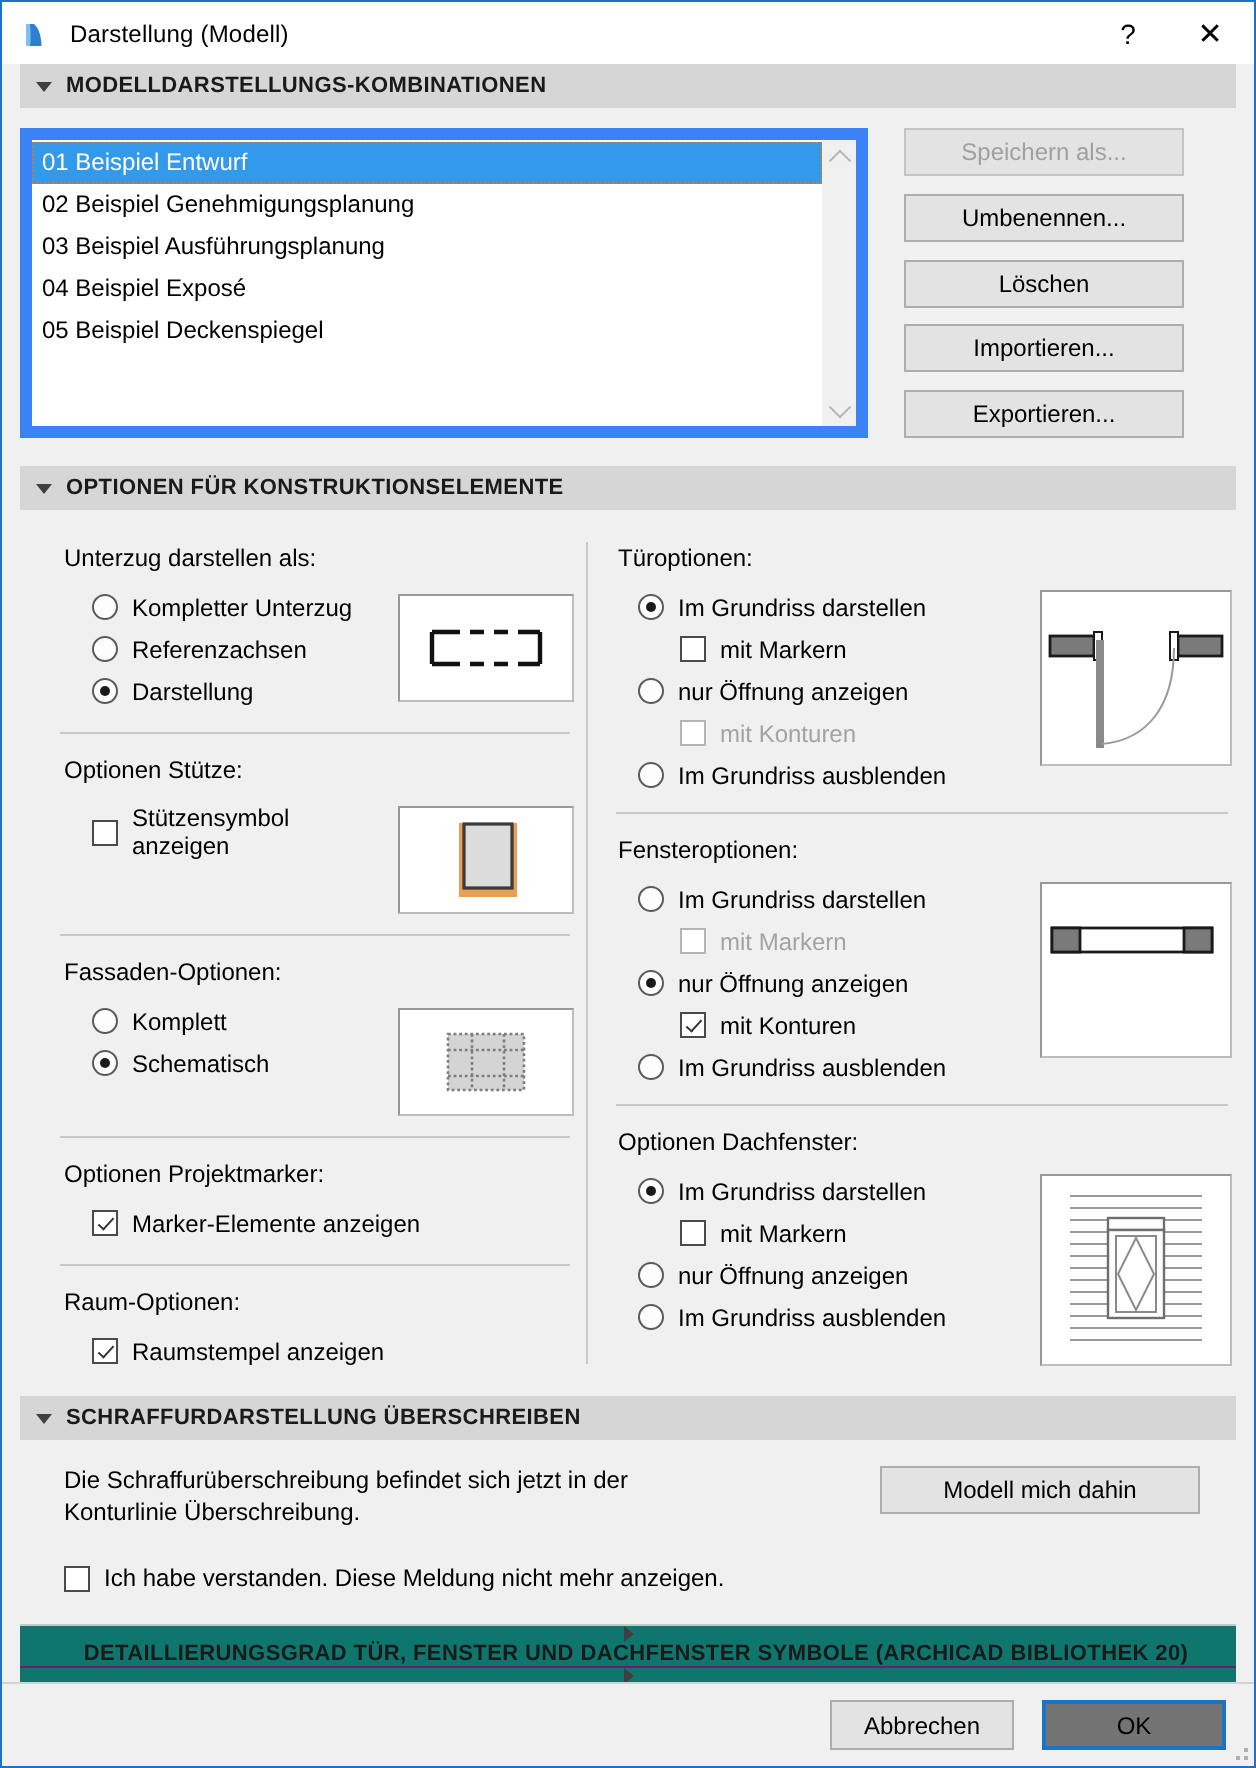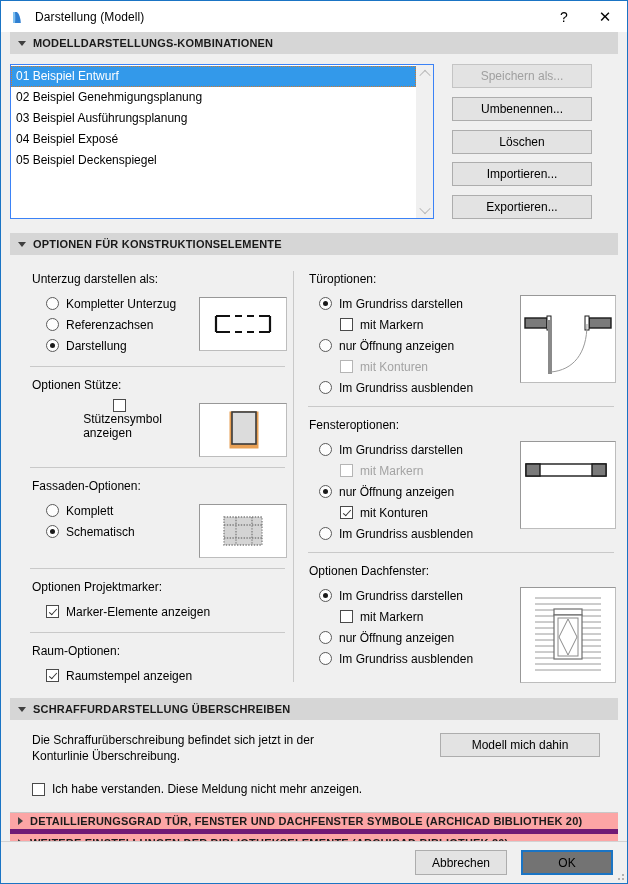--- a/index.html
+++ b/index.html
@@ -72,23 +72,24 @@
     display: flex;
     align-items: center;
     padding-left: 8px;
     box-sizing: border-box;
     font-size: 11px;
     font-weight: bold;
     color: #1a1a1a;
     letter-spacing: 0.2px;
   }
   .section-header.thin {
-    background: #fca5a5;
+    background: #0f766e;
     border-top: 1px solid #c8c8c8;
-    border-bottom: 5px solid #701a75;
+    border-bottom: 1px solid #701a75;
+    flex-direction: column;
   }
   .tri {
     width: 0; height: 0;
     margin-right: 7px;
     flex: 0 0 auto;
   }
   .tri.down {
     border-left: 4.5px solid transparent;
     border-right: 4.5px solid transparent;
     border-top: 5px solid #3f3f3f;
@@ -102,21 +103,21 @@
   
   .combo-row {
     display: flex;
     margin-top: 10px;
   }
   .listbox-wrap {
     position: relative;
     width: 424px;
     height: 155px;
     background: #ffffff;
-    border: 1px solid #3b82f6;
+    border: 6px solid #3b82f6;
     box-sizing: border-box;
     display: flex;
   }
   .listbox {
     flex: 1 1 auto;
     overflow: hidden;
     padding-top: 1px;
   }
   .list-item {
     height: 21px;
@@ -224,21 +225,21 @@
     align-items: center;
     height: 21px;
     padding-left: 36px;
     font-size: 12px;
     color: #000;
   }
   .col-right .opt-row { padding-left: 13px; }
   .opt-row.indent { padding-left: 57px; }
   .col-right .opt-row.indent { padding-left: 34px; }
   .opt-row.disabled { color: #a3a3a3; }
-  .opt-row.tall { height: 34px; align-items: center; flex-direction: column; }
+  .opt-row.tall { height: 34px; align-items: center; }
 
   .radio {
     width: 13px; height: 13px;
     border-radius: 50%;
     border: 1px solid #5a5a5a;
     background: #fdfdfd;
     box-sizing: border-box;
     margin-right: 7px;
     flex: 0 0 13px;
     position: relative;

